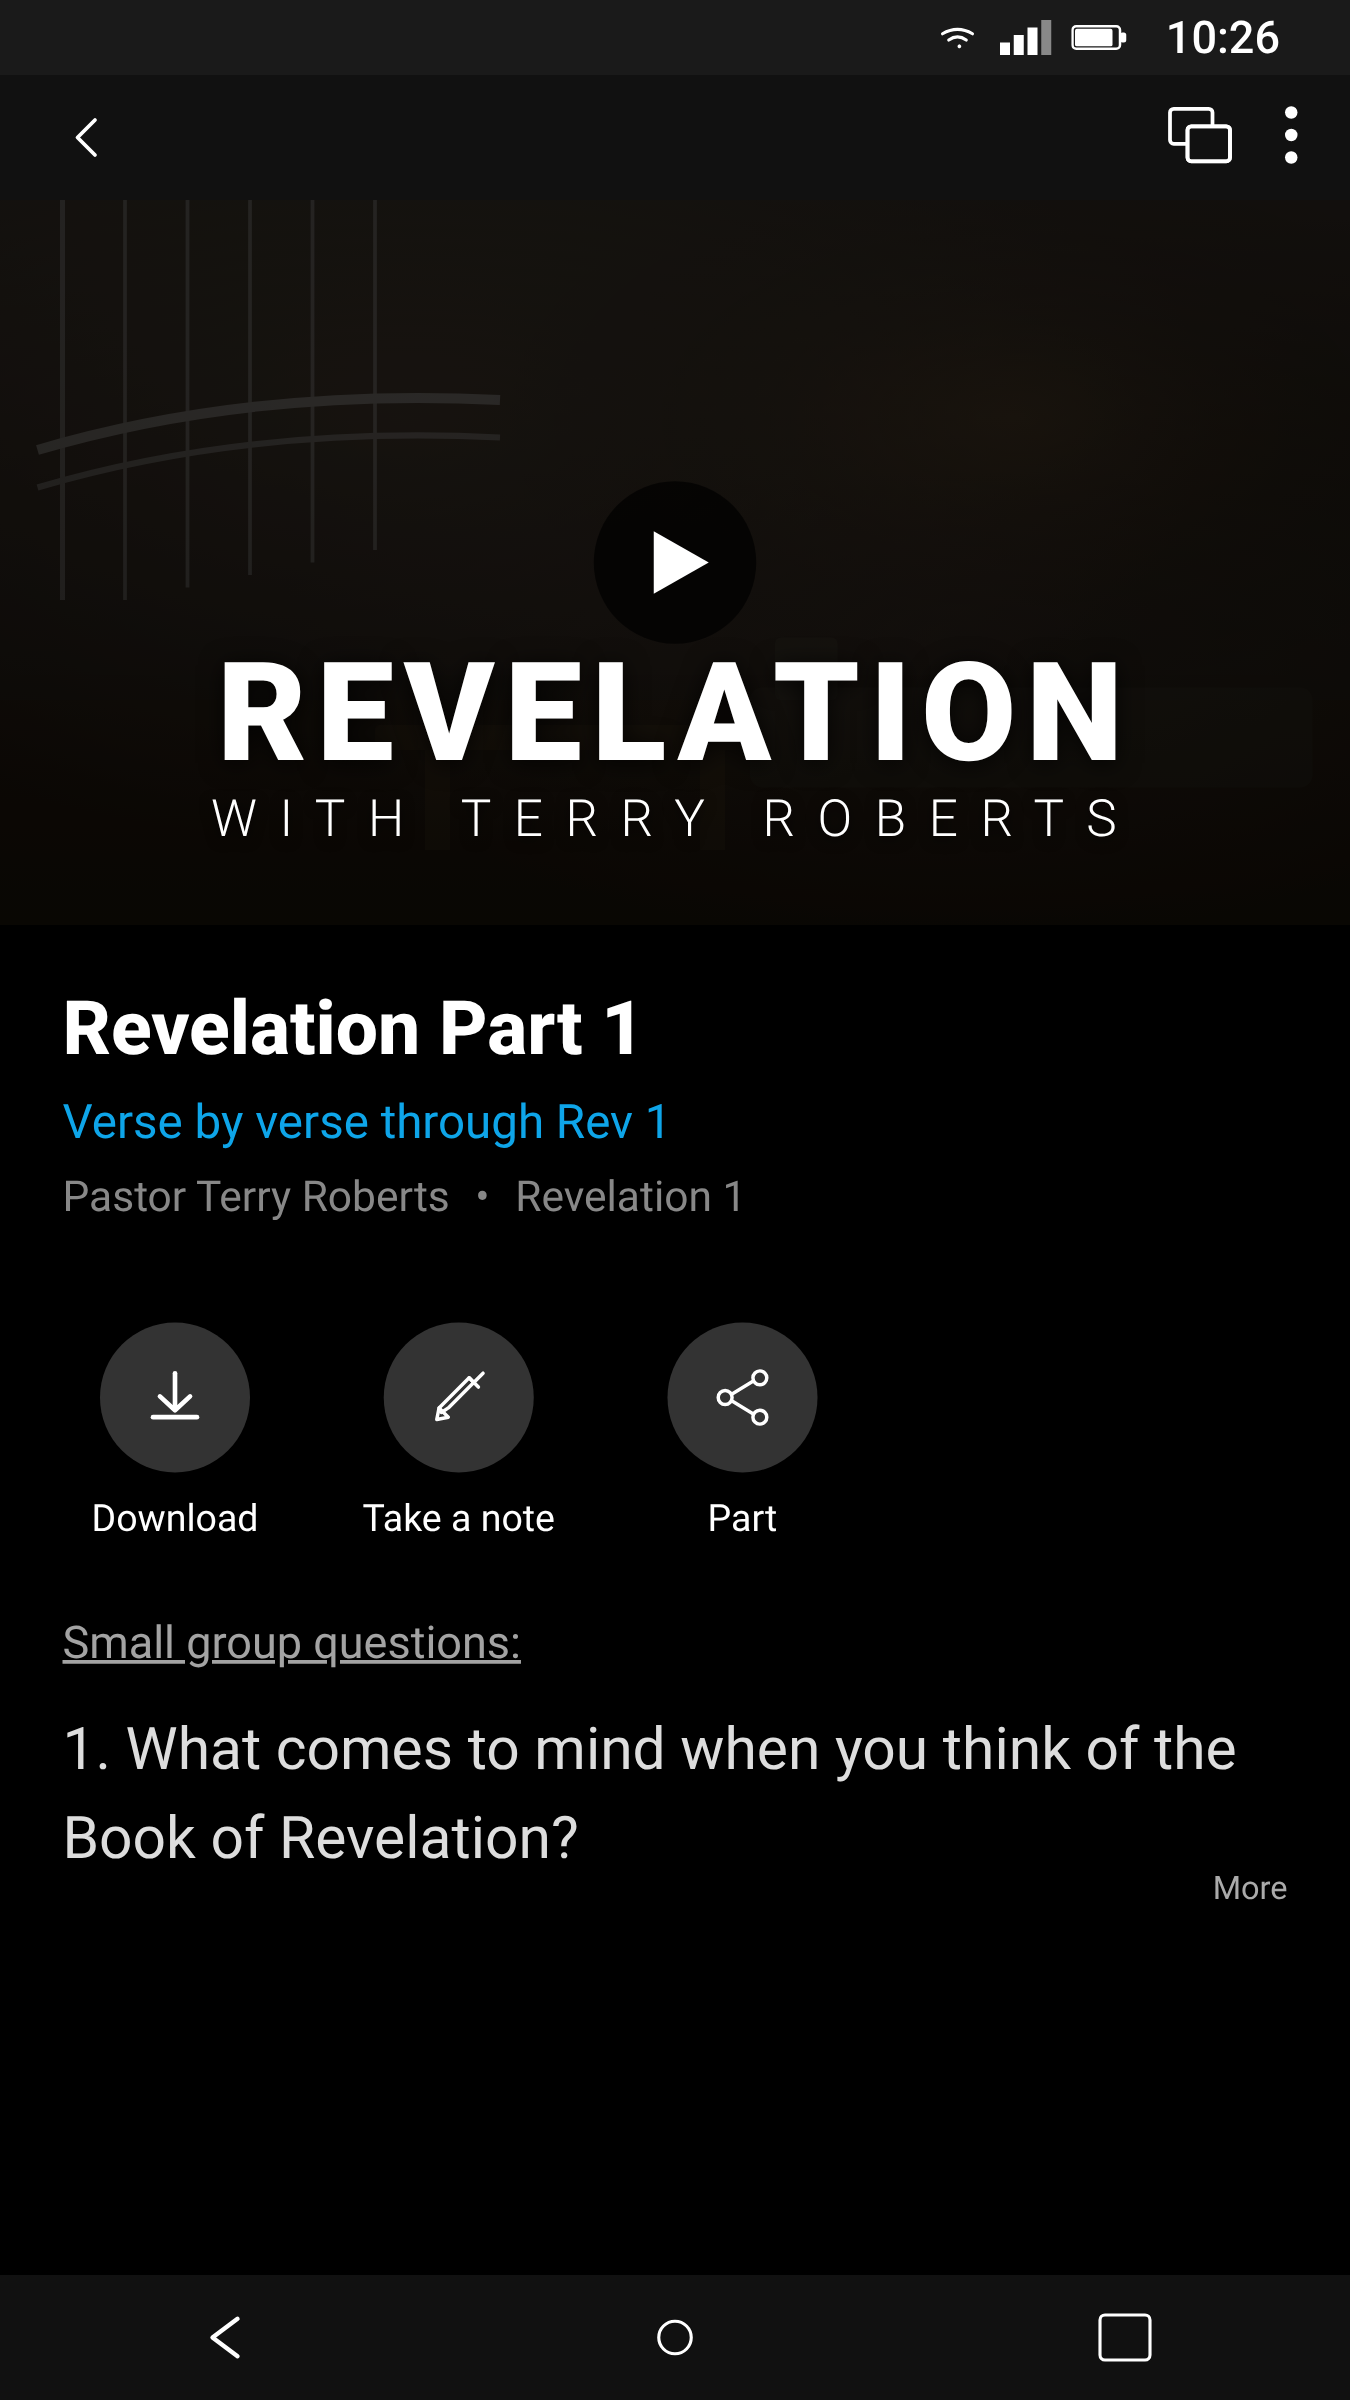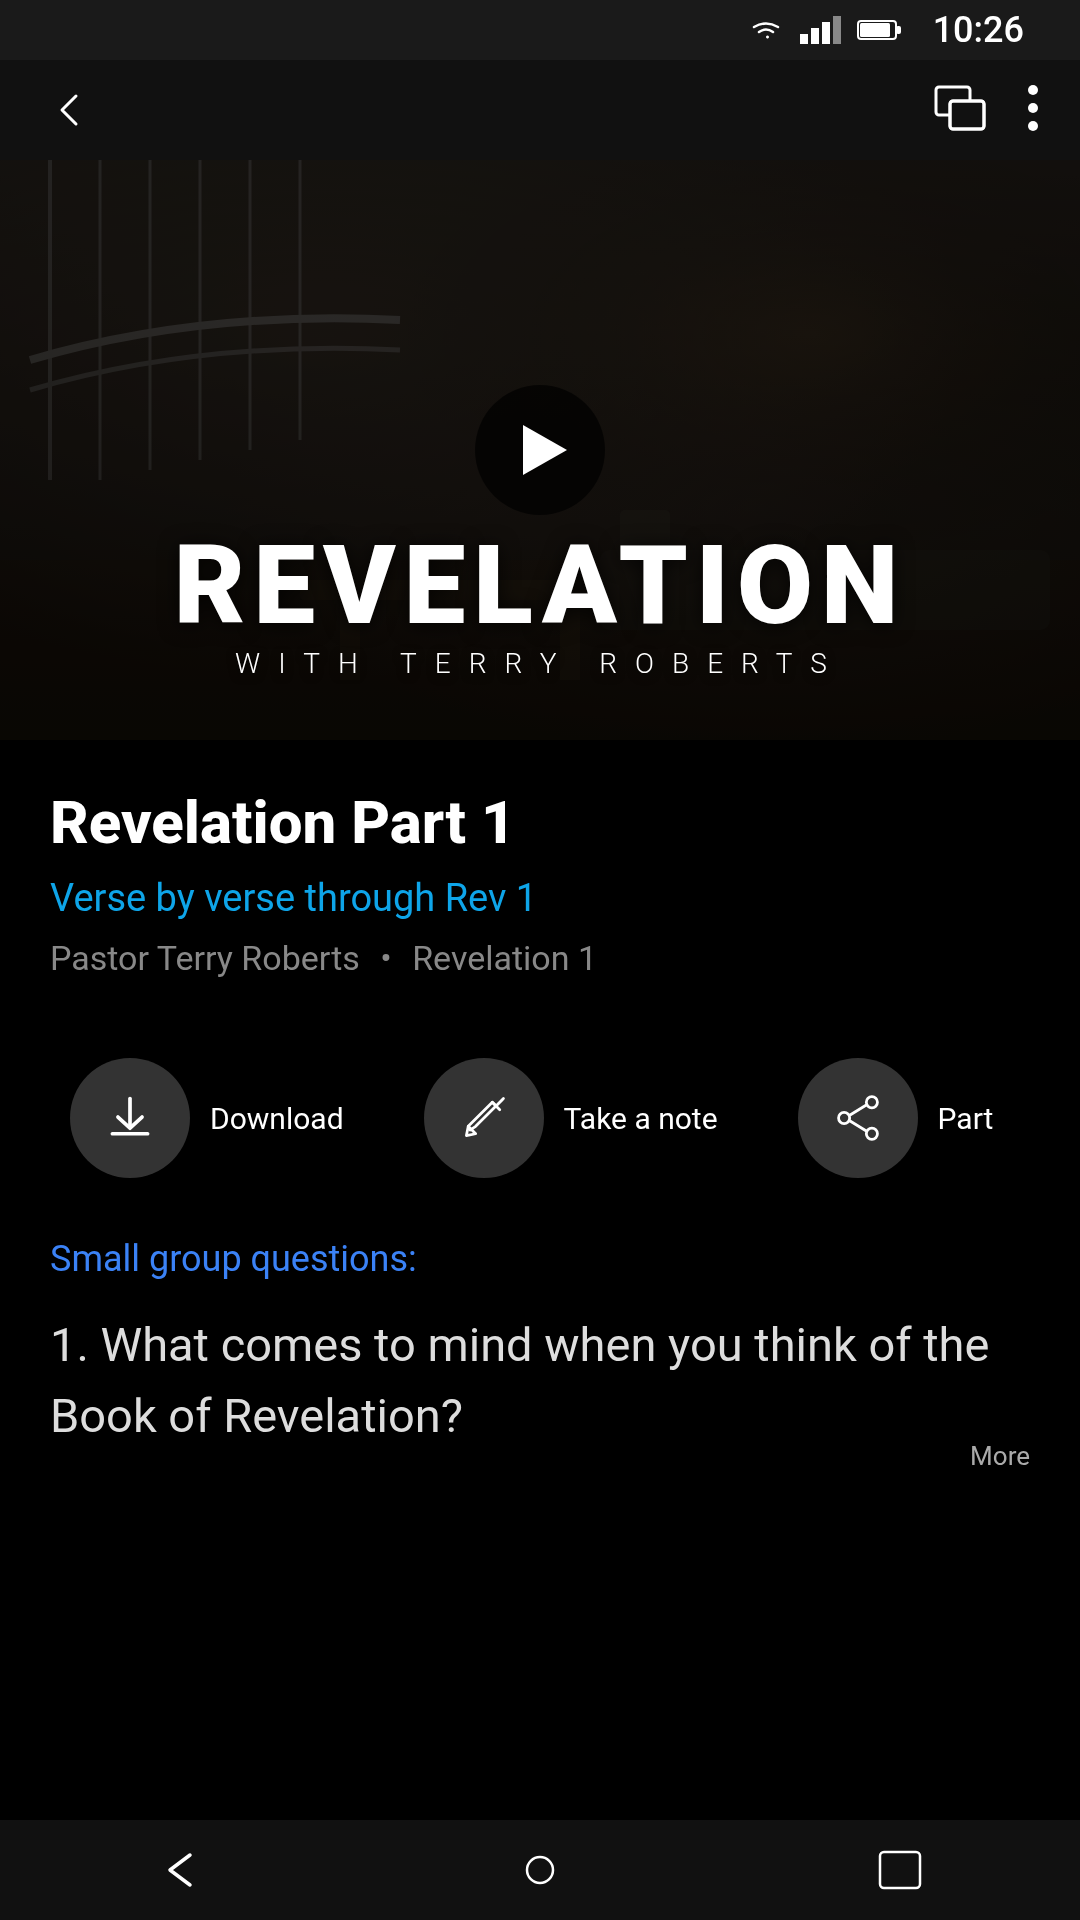--- a/index.html
+++ b/index.html
@@ -120,21 +120,21 @@
     .revelation-text {
       font-size: 110px;
       font-weight: 900;
       letter-spacing: 8px;
       color: #fff;
       line-height: 1;
       text-shadow: 0 2px 20px rgba(0,0,0,0.8);
     }
 
     .subtitle-text {
-      font-size: 28px;
+      font-size: 41px;
       font-weight: 300;
       letter-spacing: 18px;
       color: #fff;
       margin-top: 6px;
       text-shadow: 0 2px 10px rgba(0,0,0,0.8);
     }
 
     
     .play-btn-overlay {
       position: absolute;
@@ -203,21 +203,21 @@
       display: flex;
       align-items: flex-start;
       justify-content: flex-start;
       gap: 80px;
       margin-bottom: 60px;
       padding-left: 20px;
     }
 
     .action-item {
       display: flex;
-      flex-direction: row;
+      flex-direction: column;
       align-items: center;
       gap: 20px;
       cursor: pointer;
       min-width: 140px;
     }
 
     .action-circle {
       width: 120px;
       height: 120px;
       background: #333;
@@ -237,22 +237,23 @@
     .download-icon svg,
     .note-icon svg,
     .share-icon svg {
       width: 50px;
       height: 50px;
     }
 
     
     .section-label {
       font-size: 36px;
-      color: #3b82f6;
+      color: #a3a3a3;
       margin-bottom: 30px;
+      text-decoration: underline;
     }
 
     .question-text {
       font-size: 47px;
       color: #ddd;
       line-height: 1.5;
     }
 
     .more-link {
       font-size: 26px;

